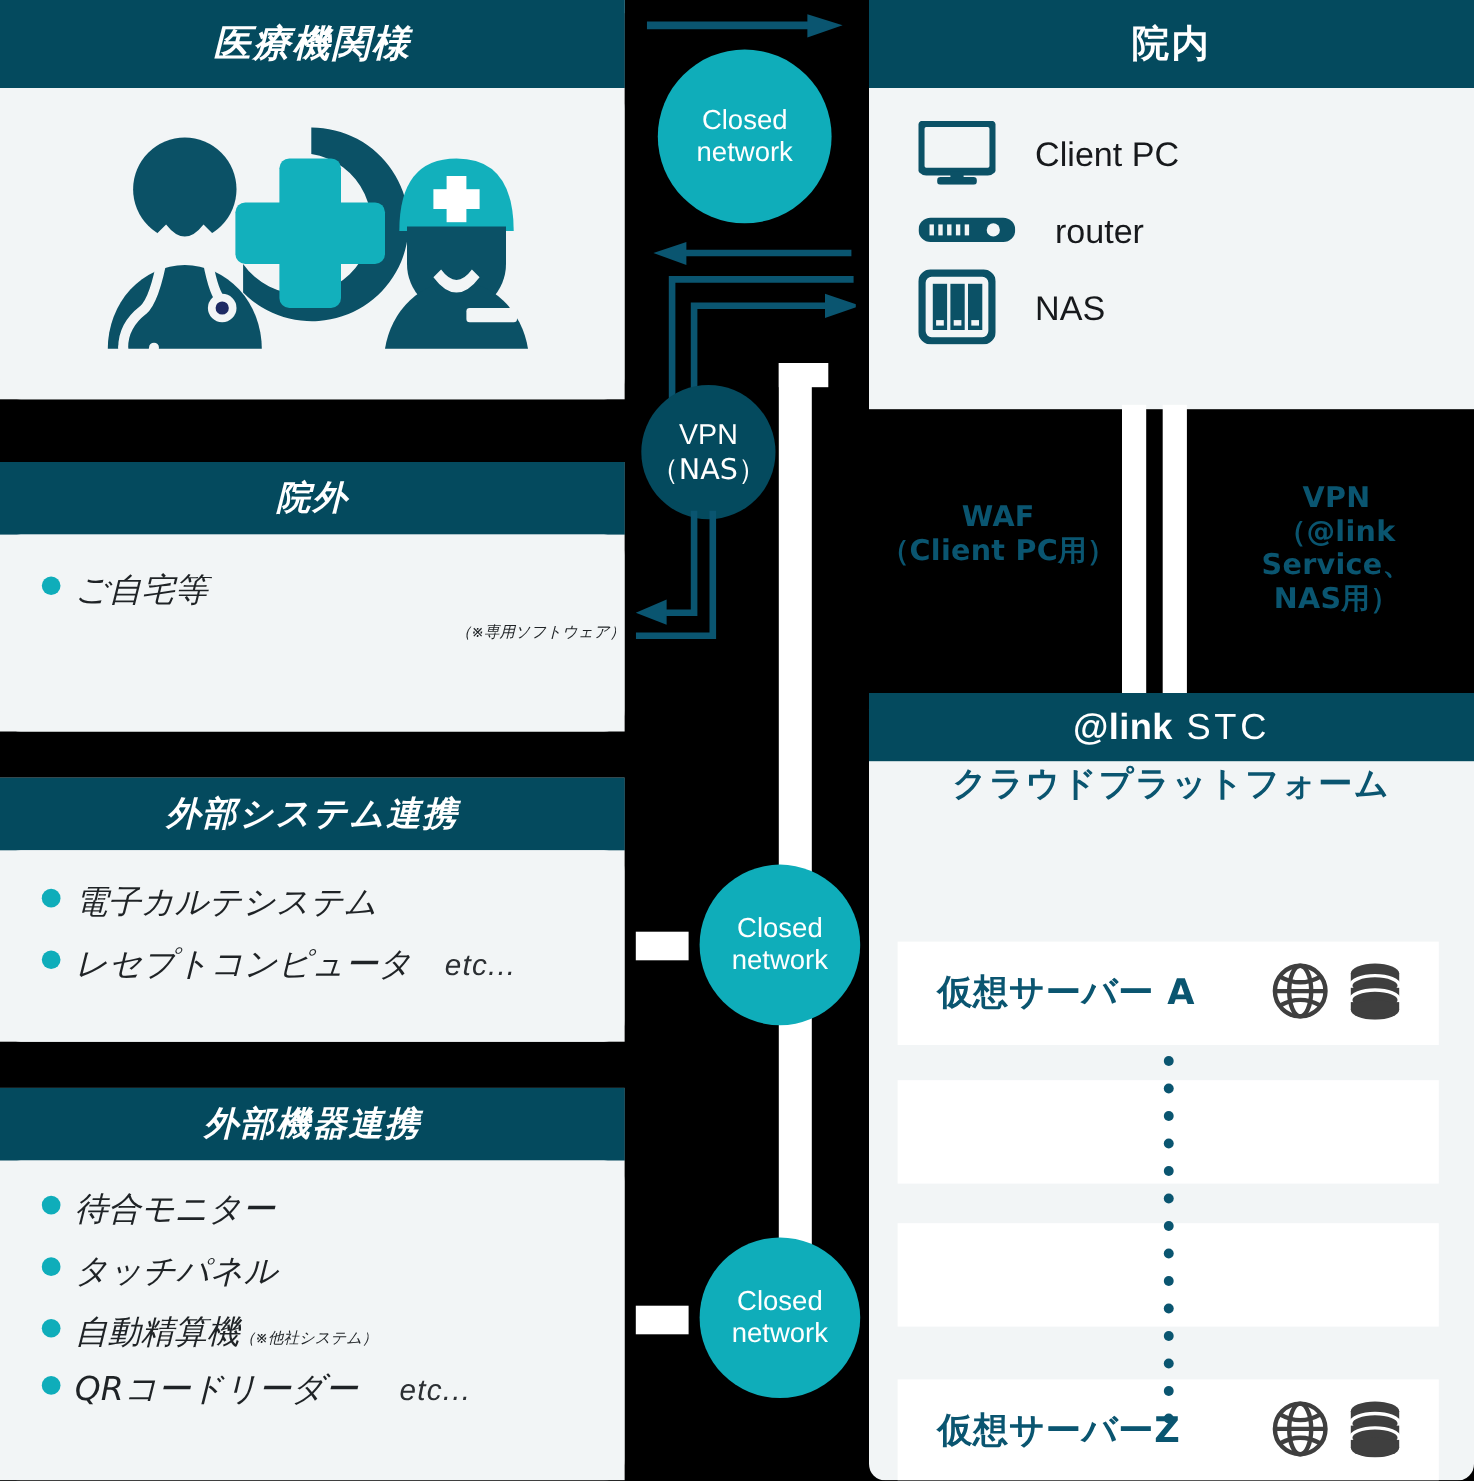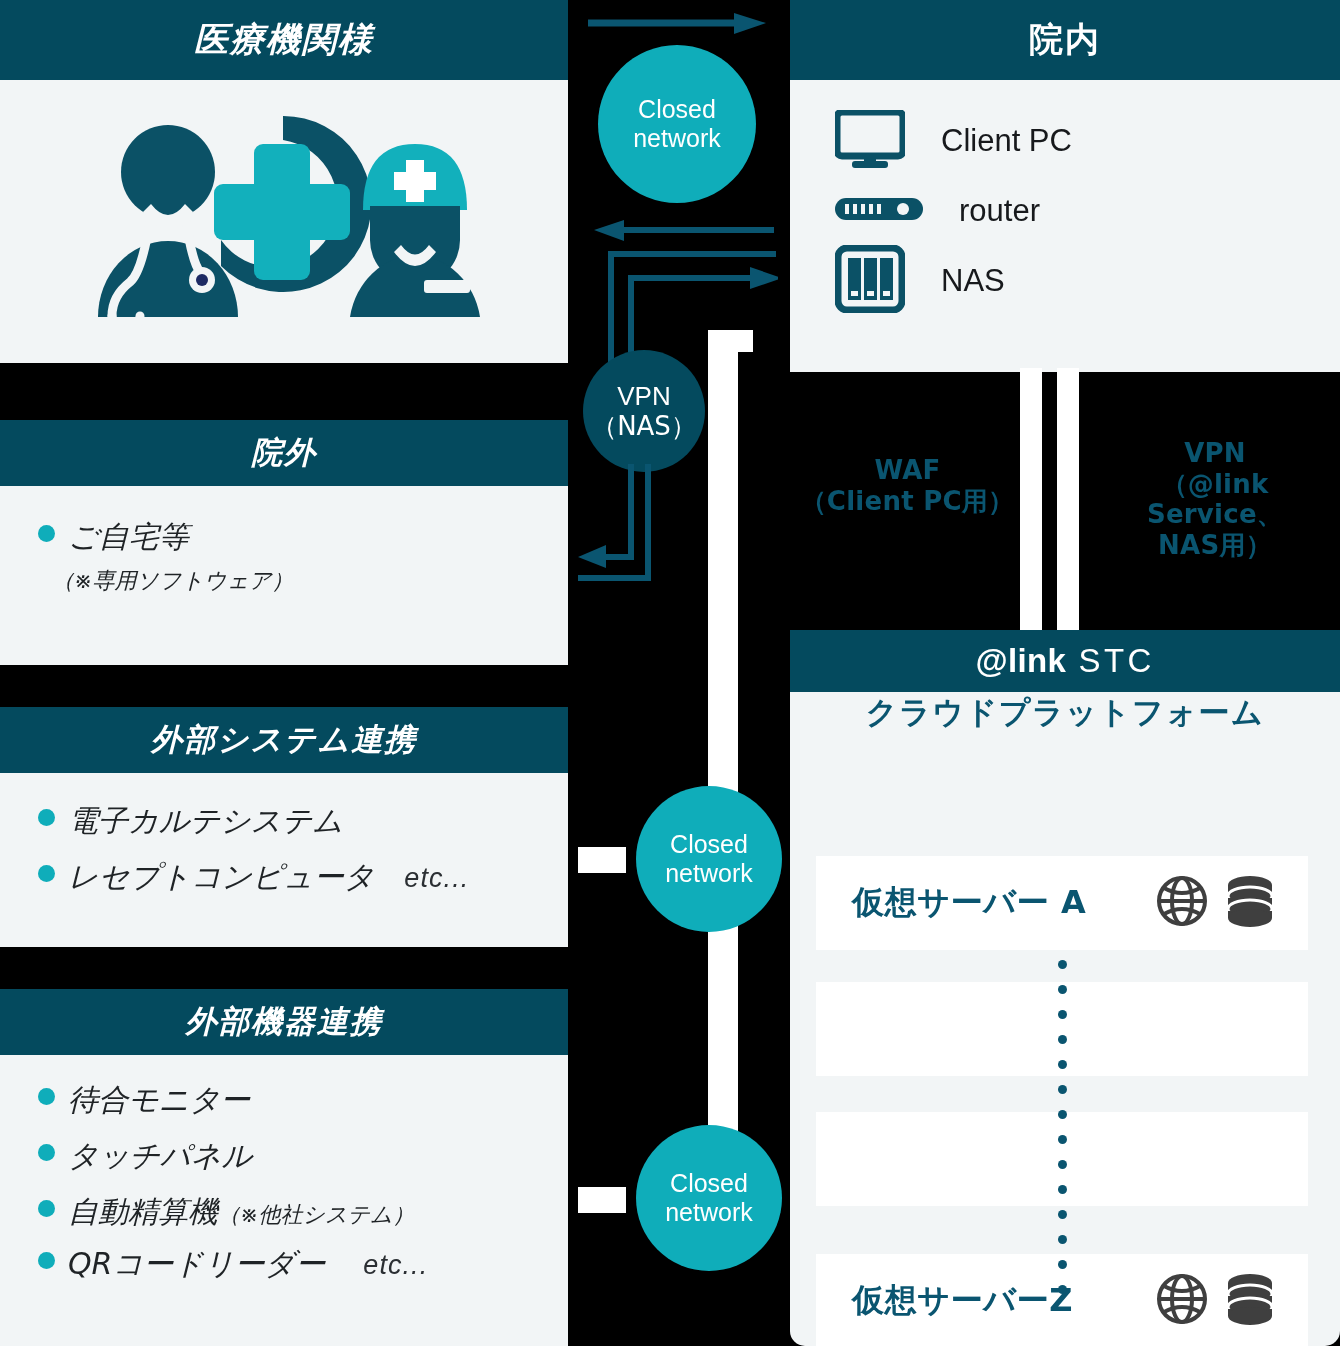--- a/index.html
+++ b/index.html
@@ -56,21 +56,21 @@
     margin:0;
     white-space:nowrap;
   }
   .bullets li .dot{
     flex:0 0 auto;
     width:17px;height:17px;border-radius:50%;
     background:#0fadba;
     margin-right:13px;
     position:relative;top:-5px;
   }
-  .sub{font-size:22px;}
+  .sub{font-size:14px;text-align:right;}
   .etc{
     font-family:"Liberation Sans",sans-serif;
     color:#2b2f33;font-size:27px;letter-spacing:.04em;
   }
 
   
   #illus{position:absolute;left:58px;top:22px;width:460px;height:230px;}
 
   
   #mid{position:absolute;left:568px;top:12px;width:222px;height:1346px;background:#000;}

